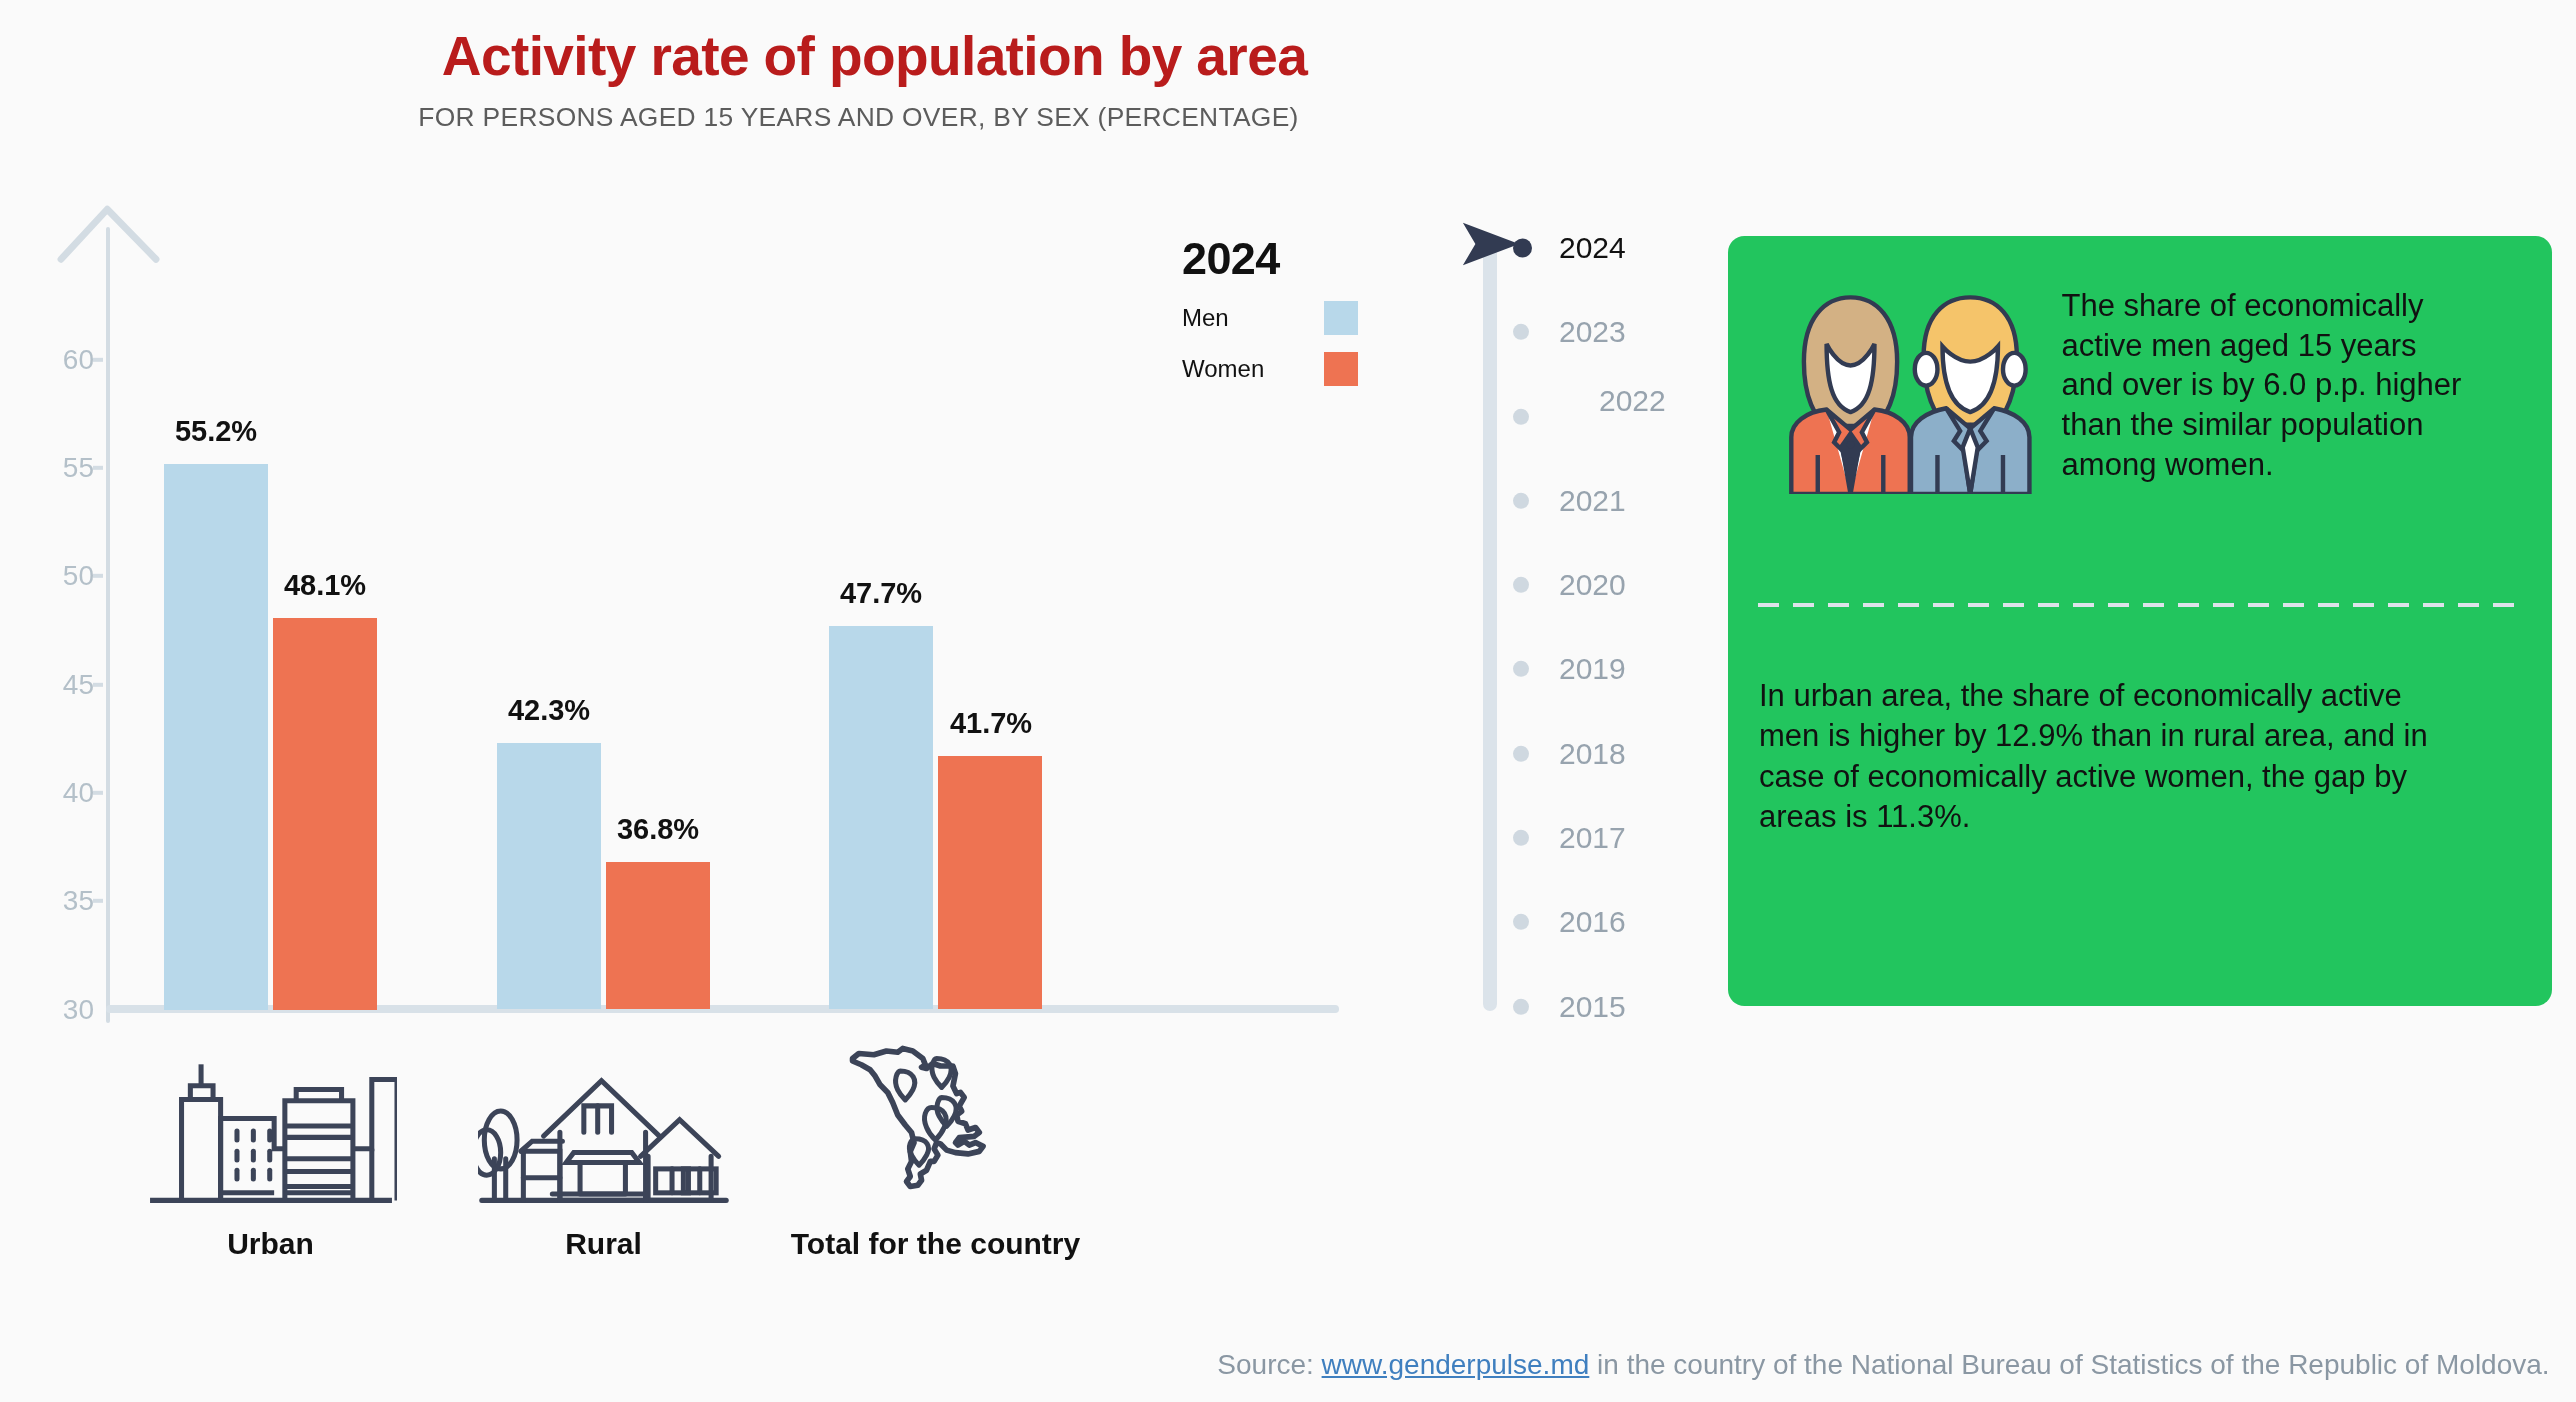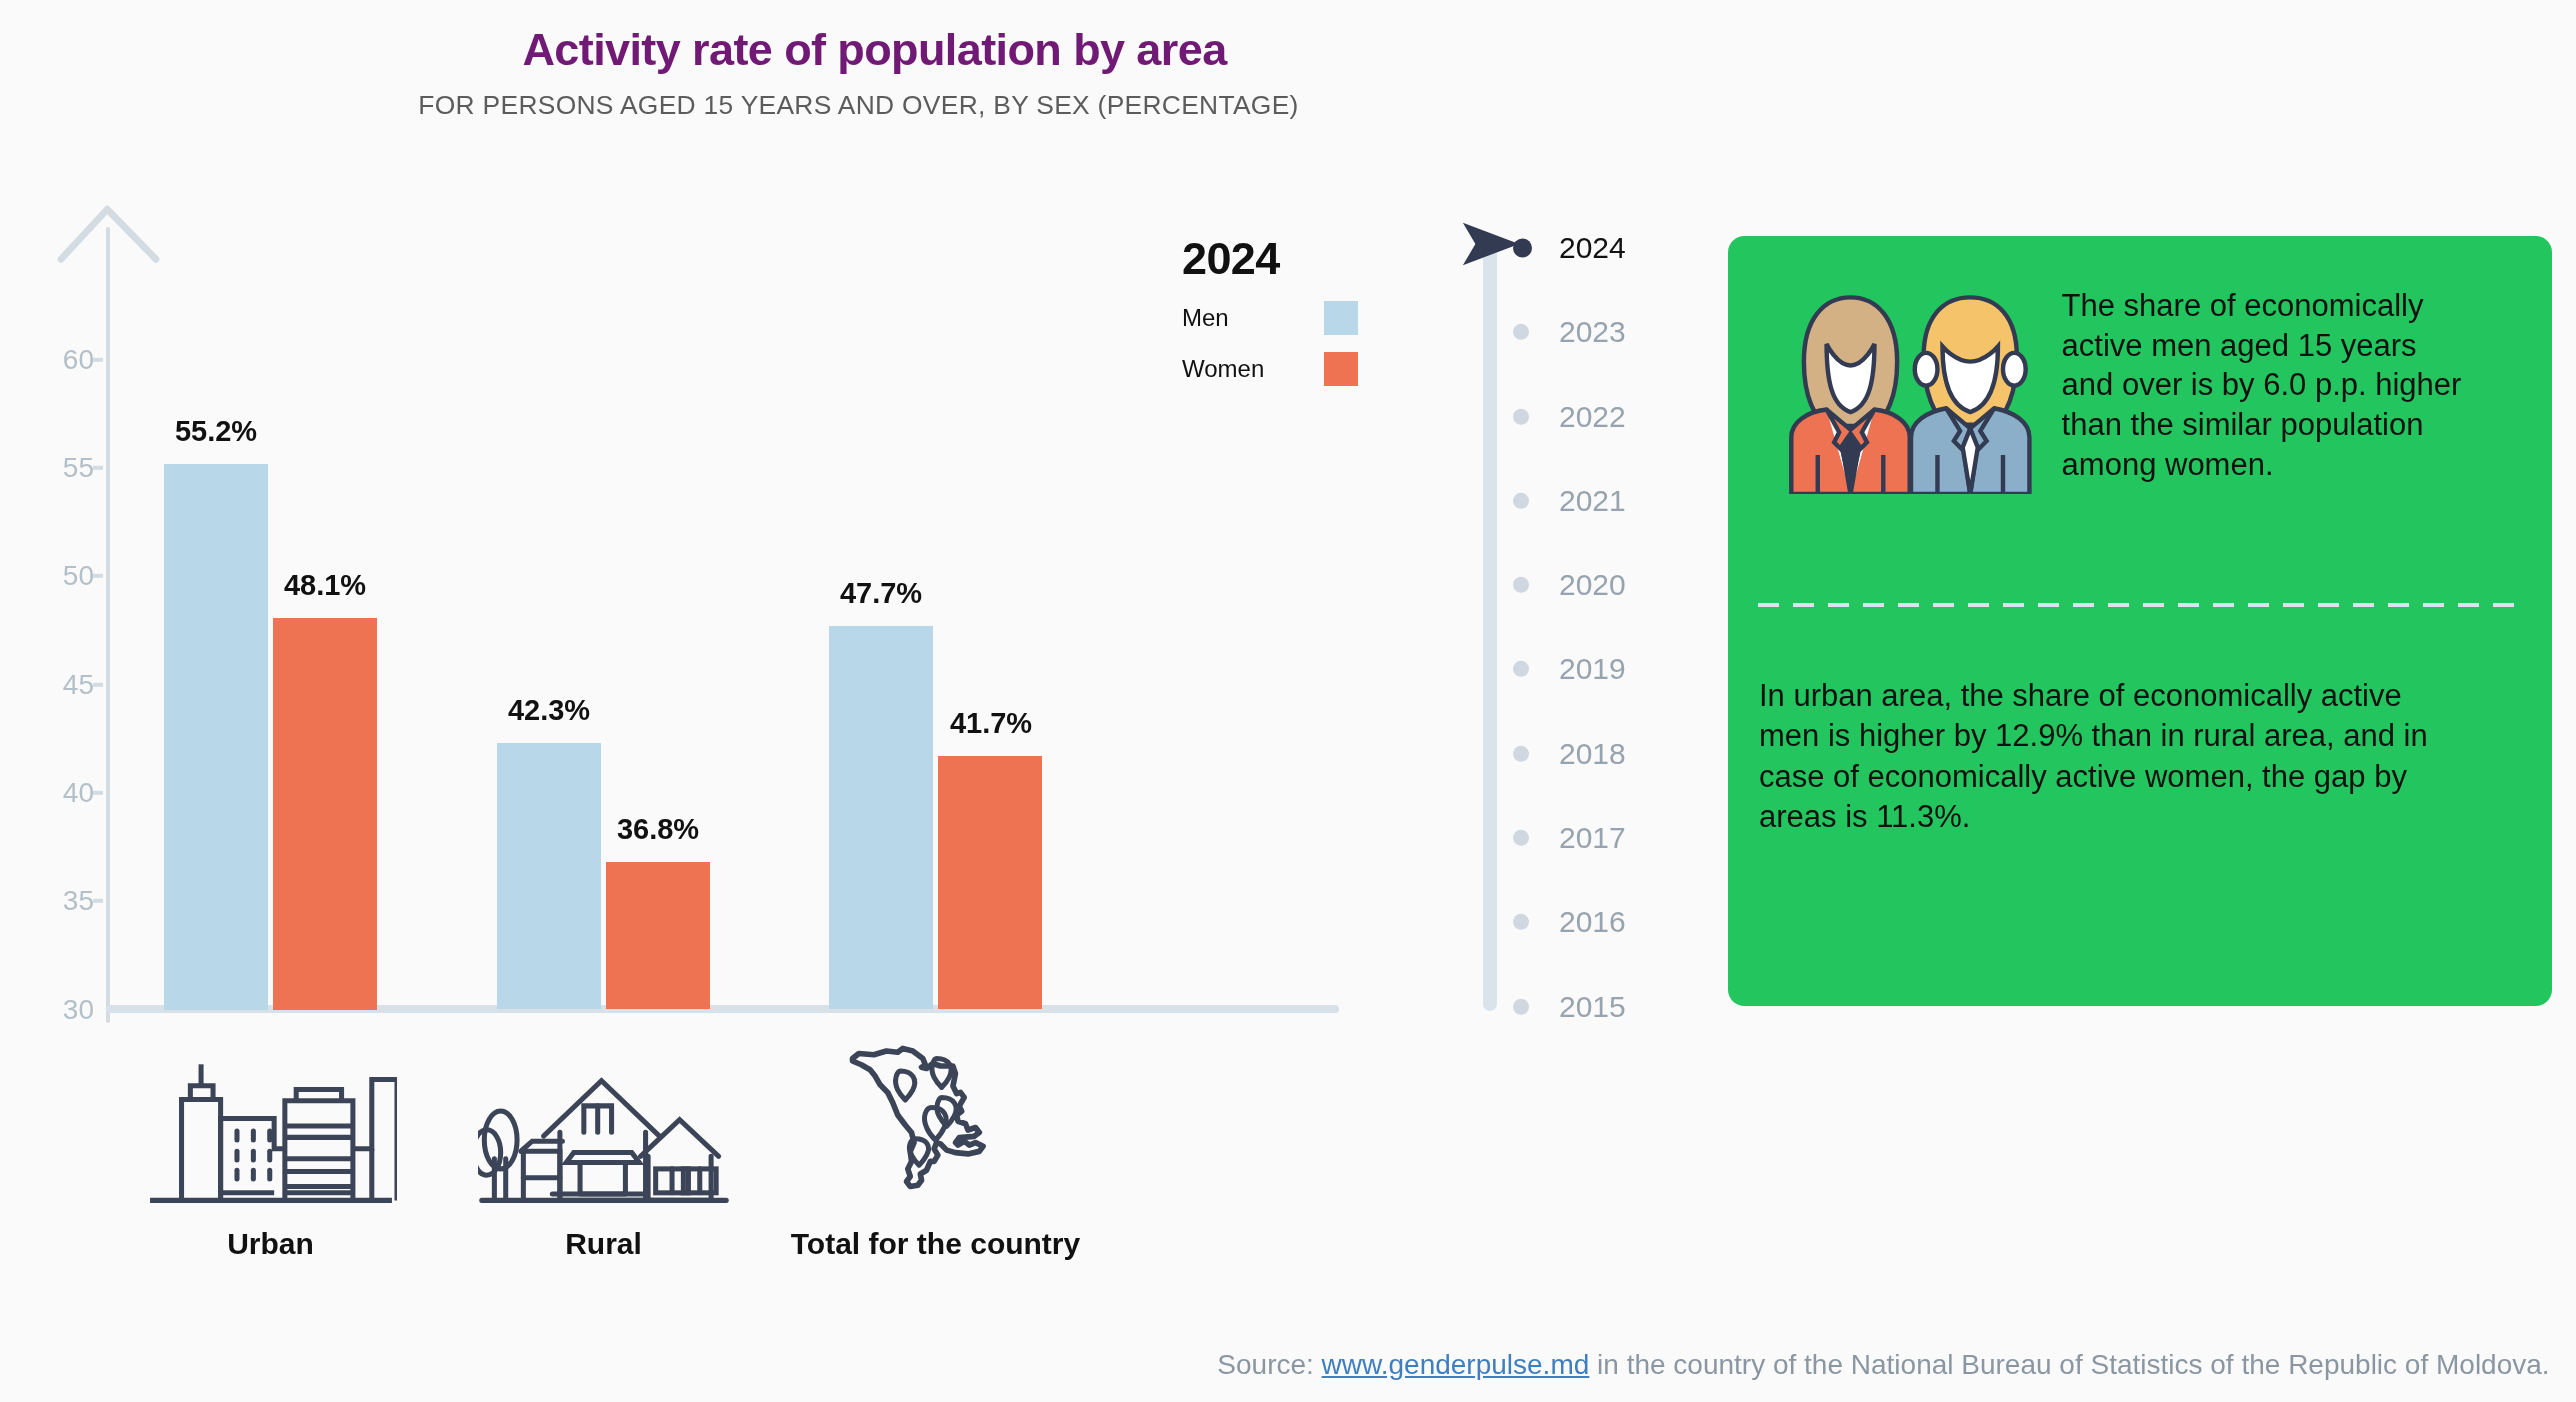--- a/index.html
+++ b/index.html
@@ -8,21 +8,21 @@
     background:#fafafa;
     font-family:"Liberation Sans", sans-serif;
     color:#2e3445;
     position:relative;
     overflow:hidden;
   }
 
   
   #header{ position:absolute; left:0; top:0; width:1717px; text-align:center; }
   #chart-title{
-    font-size:45px; font-weight:bold; color:#701a75;
+    font-size:55px; font-weight:bold; color:#b91c1c;
     letter-spacing:-0.6px; margin-top:24px;
     font-family:"Liberation Sans Narrow","Liberation Sans",sans-serif;
     margin-left:32px;
   }
   #chart-subtitle{
     font-size:26.4px; color:#5c5c5c; margin-top:14px; letter-spacing:0.3px;
     font-family:"Liberation Sans Narrow","Liberation Sans",sans-serif;
   }
 
   
@@ -287,21 +287,21 @@
   <div class="tl-rail"></div>
   <svg class="tl-arrow" viewBox="0 0 110 80">
     <path d="M6 6 L96 40 L6 74 L26 40 Z" fill="#323b52"></path>
   </svg>
   <div id="tl-items">
       <div class="tl-dot active" style="top: 15px;"></div>
       <div class="tl-year active" style="top: 15px;">2024</div>
       <div class="tl-dot" style="top: 99px;"></div>
       <div class="tl-year" style="top: 99px;">2023</div>
       <div class="tl-dot" style="top: 184px;"></div>
-      <div class="tl-year" style="top: 184px;">2022</div>
+      <div class="tl-year" style="top: 168px; margin-left: 40px;">2022</div>
       <div class="tl-dot" style="top: 268px;"></div>
       <div class="tl-year" style="top: 268px;">2021</div>
       <div class="tl-dot" style="top: 352px;"></div>
       <div class="tl-year" style="top: 352px;">2020</div>
       <div class="tl-dot" style="top: 436px;"></div>
       <div class="tl-year" style="top: 436px;">2019</div>
       <div class="tl-dot" style="top: 521px;"></div>
       <div class="tl-year" style="top: 521px;">2018</div>
       <div class="tl-dot" style="top: 605px;"></div>
       <div class="tl-year" style="top: 605px;">2017</div>

